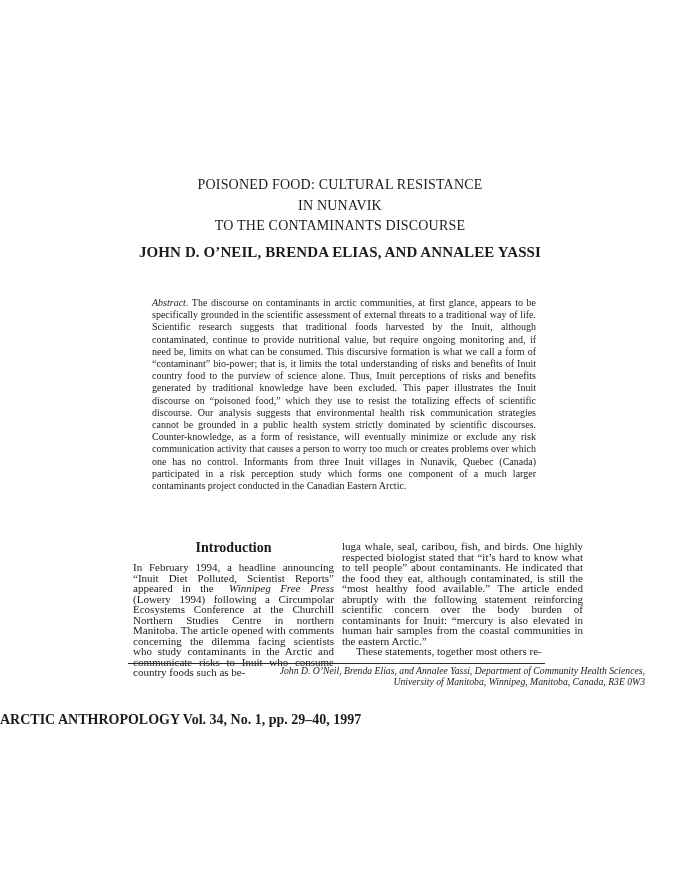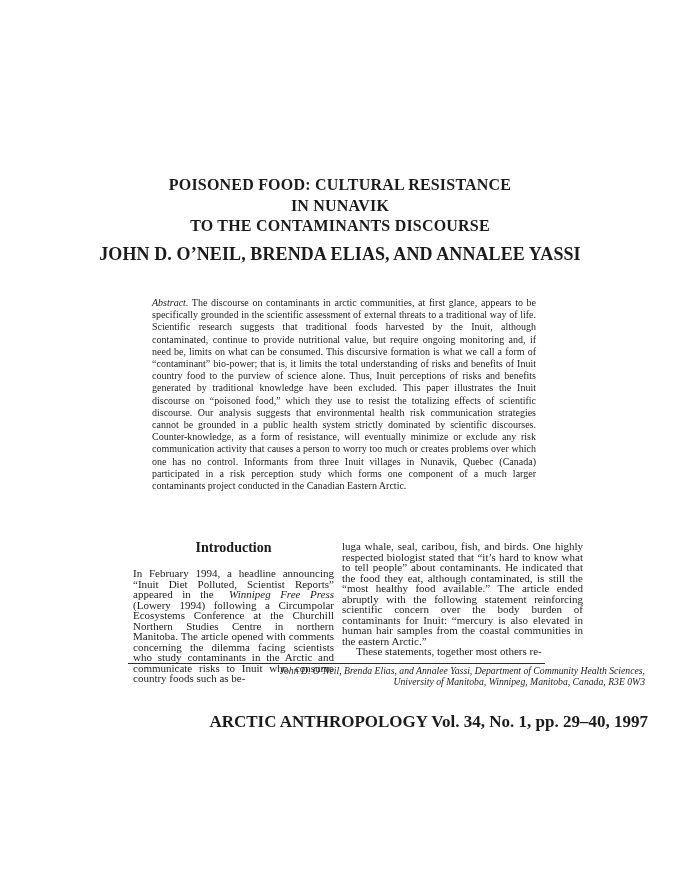--- a/index.html
+++ b/index.html
@@ -11,60 +11,60 @@
     position: relative;
     font-family: "Liberation Serif", serif;
     color: #1b1b1b;
     -webkit-font-smoothing: antialiased;
   }
   .title-block {
     position: absolute; top: 175px; left: 0; width: 680px;
     text-align: center;
   }
   .title-line {
-    font-weight: bold; font-size: 16px; line-height: 20.5px;
+    font-weight: normal; font-size: 14px; line-height: 20.5px;
     letter-spacing: 0.2px;
   }
   .authors {
     position: absolute; top: 244px; left: 0; width: 680px;
-    text-align: center; font-weight: bold; font-size: 18px;
+    text-align: center; font-weight: bold; font-size: 15px;
     letter-spacing: 0.1px;
   }
   .abstract {
     position: absolute; top: 297px; left: 152px; width: 384px;
     font-size: 10px; line-height: 12.2px; text-align: justify;
   }
   .abstract .abstract-label { font-style: italic; }
   .col-left {
     position: absolute; top: 540px; left: 133px; width: 201px;
   }
   .intro-heading {
     text-align: center; font-weight: bold; font-size: 14px;
-    line-height: 15px; margin-bottom: 13px;
+    line-height: 15px; margin-bottom: 7px;
   }
   .col-text {
     font-size: 11px; line-height: 10.5px; text-align: justify;
   }
   .col-text .italic { font-style: italic; margin-left: 6px; }
   .col-right {
     position: absolute; top: 541px; left: 342px; width: 241px;
   }
   .col-right .p2 { text-indent: 14px; }
   .footnote-rule {
     position: absolute; top: 663px; left: 128px; width: 417px;
     height: 1px; background: #2a2a2a;
   }
   .footnote {
     position: absolute; top: 666px; left: 0; width: 645px;
     text-align: right; font-style: italic;
     font-size: 9.7px; line-height: 10.8px;
   }
   .journal {
     position: absolute; top: 712px; left: 0; width: 648px;
-    text-align: right; font-weight: bold; font-size: 17px;
+    text-align: left; font-weight: bold; font-size: 14px;
   }
 </style>
 </head>
 <body>
 
 <div class="title-block">
   <div class="title-line">POISONED FOOD: CULTURAL RESISTANCE</div>
   <div class="title-line">IN NUNAVIK</div>
   <div class="title-line">TO THE CONTAMINANTS DISCOURSE</div>
 </div>

